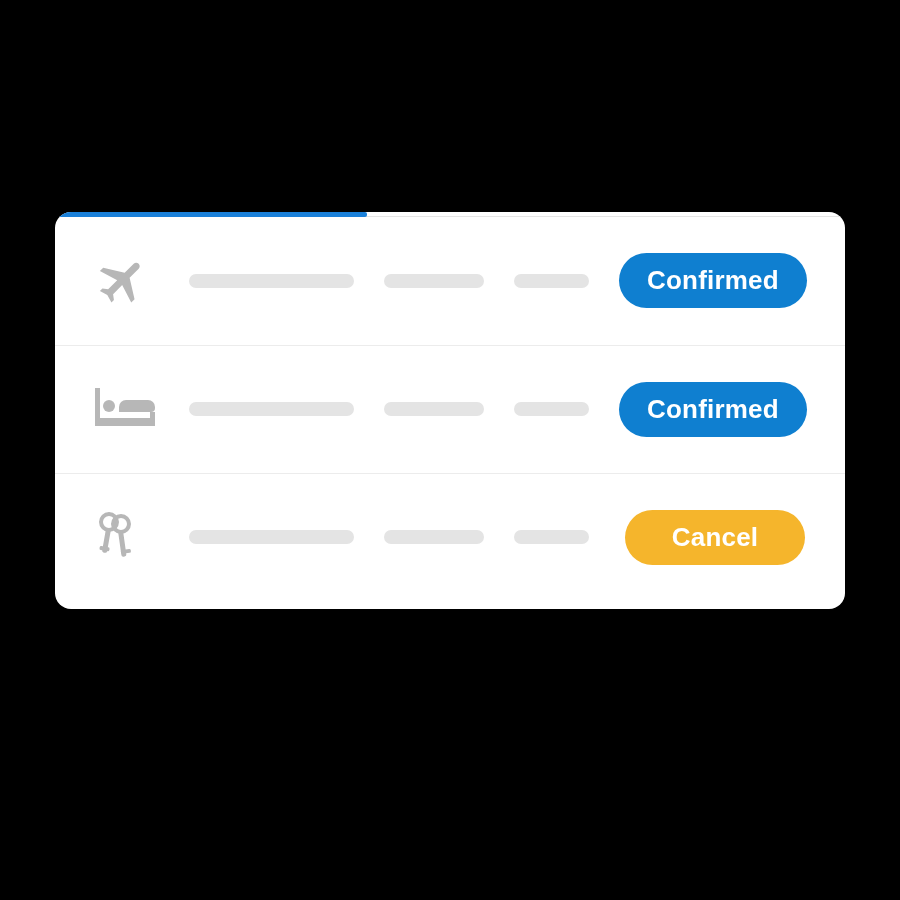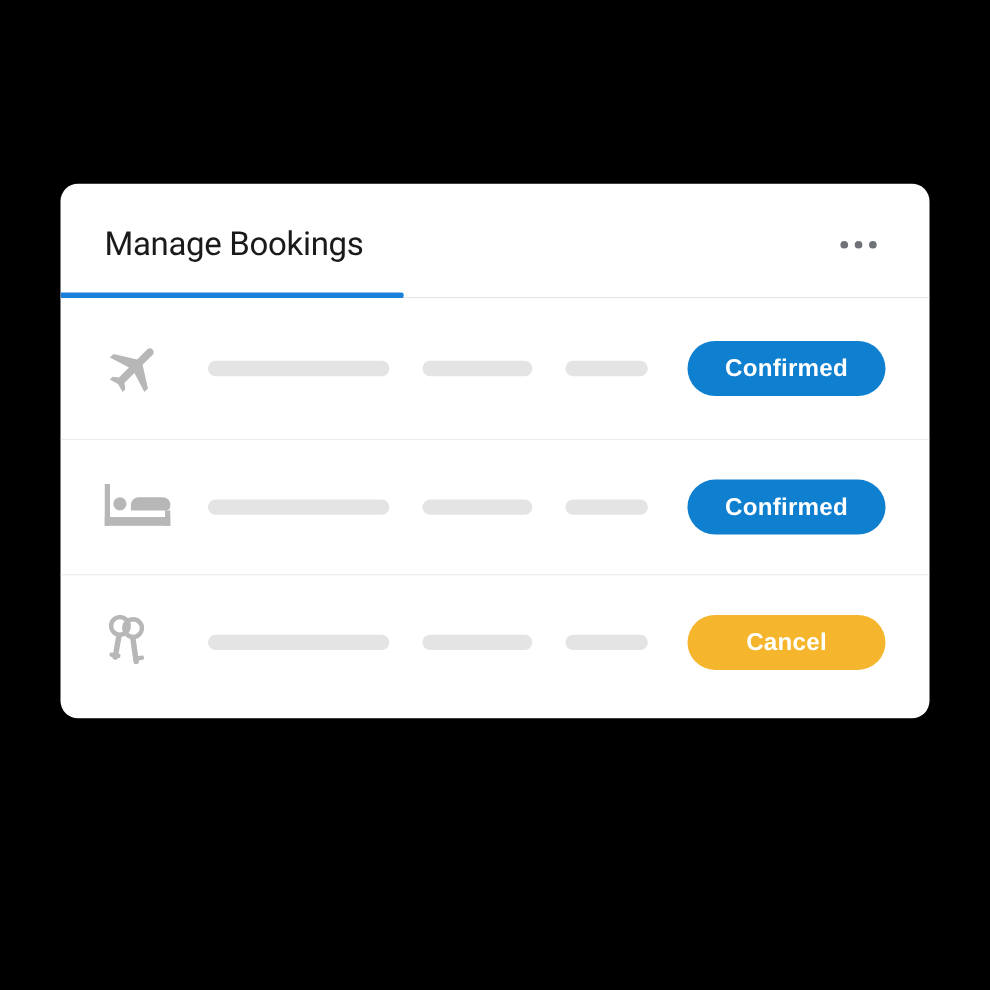--- a/index.html
+++ b/index.html
@@ -98,47 +98,39 @@
     }
     .ph-lg { width: 165px; }
     .ph-md { width: 100px; }
     .ph-sm { width: 75px; }
     .status-pill {
       flex: 0 0 auto;
       min-width: 180px;
       padding: 12px 28px;
       border-radius: 999px;
       text-align: center;
-      font-size: 22px;
+      font-size: 26px;
       font-weight: 600;
       color: #fff;
       cursor: pointer;
       border: none;
       letter-spacing: 0.2px;
     }
     .pill-primary {
       background: #0f7fd0;
     }
     .pill-warning {
       background: #f5b52c;
       text-align: center;
     }
   </style>
 </head>
 <body>
 
 <div class="card">
-  <div class="header">
-    <h1 class="title">Manage Bookings</h1>
-    <div class="more-dots">
-      <span></span>
-      <span></span>
-      <span></span>
-    </div>
-  </div>
 
   <div class="tab-bar">
     <div class="tab-indicator"></div>
   </div>
 
   <div class="row">
     <div class="icon-slot">
       <svg width="56" height="56" viewBox="0 0 24 24">
         <path d="M21 16v-2l-8-5V3.5c0-.83-.67-1.5-1.5-1.5S10 2.67 10 3.5V9l-8 5v2l8-2.5V19l-2 1.5V22l3.5-1 3.5 1v-1.5L13 19v-5.5l8 2.5z" transform="rotate(45 12 12)"></path>
       </svg>

